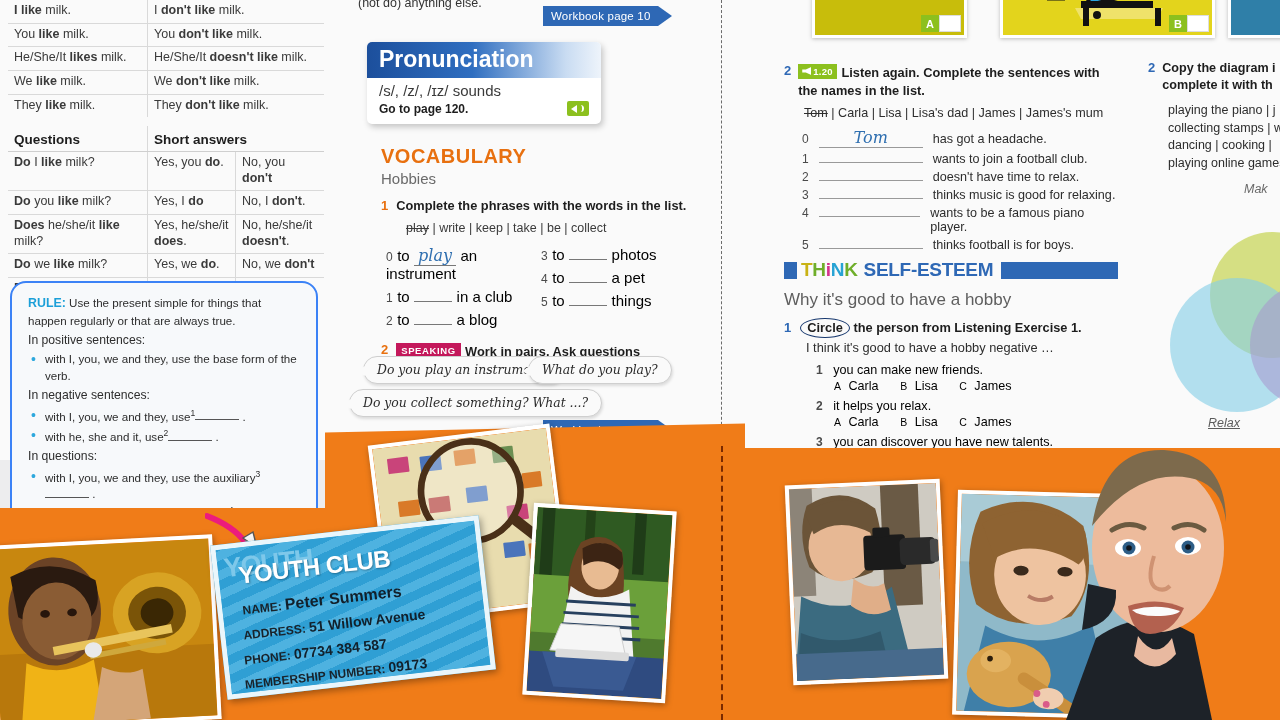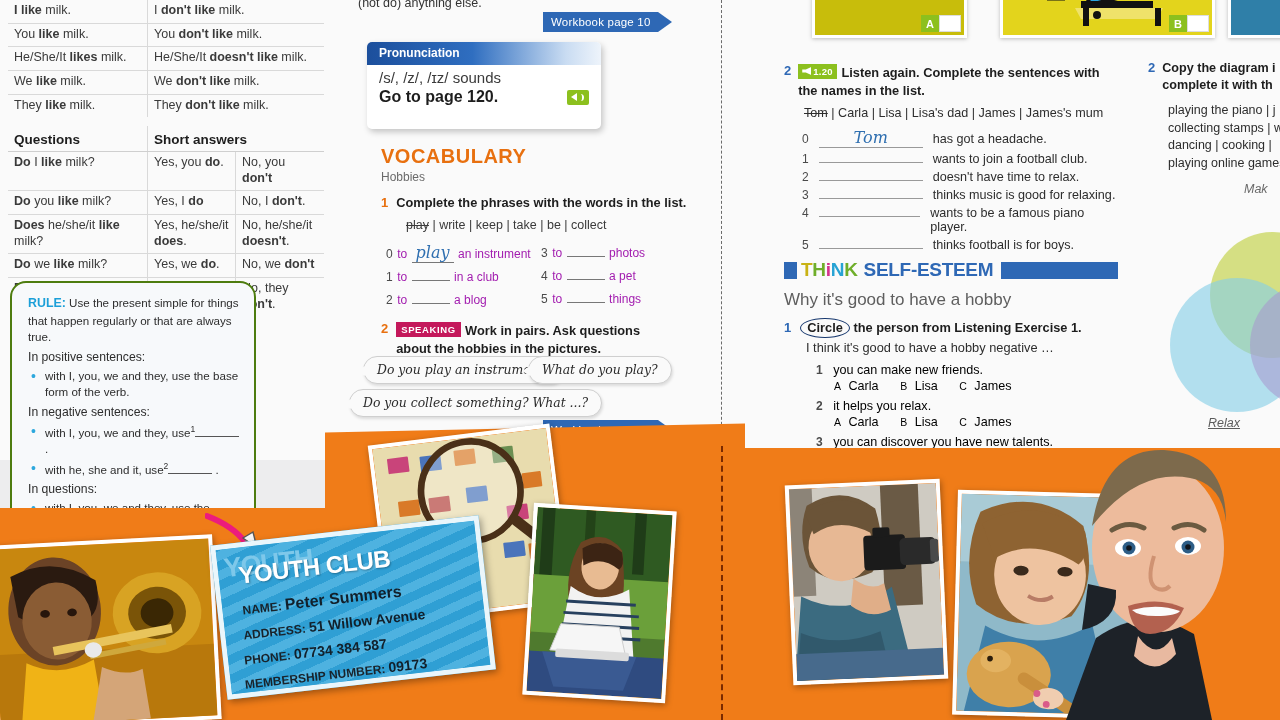--- a/index.html
+++ b/index.html
@@ -34,22 +34,22 @@
   .grow { display:flex; border-bottom:1px solid #d9d9d9; }
   .gcell { padding:3px 6px 4px 6px; font-size:12.5px; color:#3a3a3a; line-height:1.25; }
   .gc1 { width:140px; border-right:1px solid #d9d9d9; }
   .gc2 { width:176px; }
   .gc2s{ width:88px; border-right:1px solid #d9d9d9; }
   .gc3 { width:88px; }
   .ghead { font-size:13.5px; font-weight:bold; color:#1d1d1d; padding:6px 6px 4px 6px; }
   .gtall { min-height:34px; }
 
   
-  #rulebox { position:absolute; left:10px; top:281px; width:246px; height:246px;
-    background:#f7f9fb; border:2px solid #4d7c0f; border-radius:16px; z-index:12;
+  #rulebox { position:absolute; left:10px; top:281px; width:308px; height:246px;
+    background:#f7f9fb; border:2px solid #3b82f6; border-radius:16px; z-index:12;
     padding:12px 14px 8px 16px; font-size:11.6px; color:#2d2d2d; line-height:1.42; }
   #rulebox .rl { font-weight:bold; color:#1b9fd8; font-size:12.4px; }
   #rulebox .hdr { font-size:12.2px; margin-top:3px; }
   #rulebox ul { list-style:none; margin:1px 0 2px 0; }
   #rulebox li { position:relative; padding-left:17px; margin:2px 0; }
   #rulebox li:before { content:"•"; position:absolute; left:3px; top:-1px; color:#2da8dd; font-size:14px; }
   .blank { display:inline-block; border-bottom:1px solid #555; width:44px; height:10px; }
   .sup { font-size:8.5px; vertical-align:super; }
 
   
@@ -59,38 +59,38 @@
   #midtop { position:absolute; left:358px; top:-4px; font-size:12.5px; color:#333; z-index:10;}
   .wbarrow { position:absolute; z-index:15; height:20px; display:flex; align-items:center; }
   .wbarrow .body { background:#2e68b5; color:#fff; font-size:11.5px; padding:2px 7px 3px 8px;
                    height:20px; display:flex; align-items:center; letter-spacing:.2px;}
   .wbarrow .tip { width:0; height:0; border-top:10px solid transparent;
                   border-bottom:10px solid transparent; border-left:14px solid #2e68b5; }
 
   #pron { position:absolute; left:367px; top:42px; width:234px; z-index:14;
           background:#fff; border-radius:5px; box-shadow:2px 3px 6px rgba(0,0,0,.22); overflow:hidden; }
   #pron .bar { background:linear-gradient(to right,#1c4f9c 0%,#2f6ec0 45%,#c9dcf2 85%,#eef4fb 100%);
-               color:#fff; font-size:12px; font-weight:bold; padding:4px 12px 5px 12px; }
+               color:#fff; font-size:23px; font-weight:bold; padding:4px 12px 5px 12px; }
   #pron .l1 { font-size:15px; color:#3a3a3a; padding:4px 12px 0 12px; }
-  #pron .l2 { font-size:16px; color:#1d1d1d; font-weight:bold; padding:2px 12px 23px 12px; }
+  #pron .l2 { font-size:12px; color:#1d1d1d; font-weight:bold; padding:2px 12px 8px 12px; }
   .spk { width:22px; height:15px; background:#8cc01e; border-radius:2px; position:relative;}
   .spk:before { content:""; position:absolute; left:4px; top:3.5px; width:0; height:0;
      border-top:4px solid transparent; border-bottom:4px solid transparent; border-right:6px solid #fff;}
   .spk:after { content:""; position:absolute; left:11px; top:4px; width:4px; height:7px;
      border-right:2px solid #fff; border-radius:0 5px 5px 0; }
 
   #vocab { position:absolute; left:381px; top:145px; z-index:10; }
   .sec-h { font-size:20px; font-weight:bold; color:#e8700f; letter-spacing:.5px; }
-  .sec-s { font-size:12px; color:#6a6a6a; margin-top:2px; }
+  .sec-s { font-size:15px; color:#6a6a6a; margin-top:2px; }
   .exnum { color:#e8700f; font-weight:bold; font-size:13px; }
   .ex-line { font-size:12.8px; font-weight:bold; color:#1d1d1d; }
   .wordlist { font-size:12.5px; color:#3a3a3a; }
   .strike { text-decoration:line-through; }
   .vnum { color:#4a4a4a; font-size:12px; }
-  .vtext { font-size:12px; color:#a21caf;text-align:center; }
+  .vtext { font-size:15px; color:#000000;text-align:center; }
   .gap { display:inline-block; border-bottom:1px solid #777; width:38px; }
   .handw { font-family:"DejaVu Serif", serif; font-style:italic; color:#2f6fb0; }
 
   .tagspk { display:inline-block; background:#c4185b; color:#fff; font-size:9.5px;
             font-weight:bold; letter-spacing:.6px; padding:2px 5px 2px 5px; vertical-align:2px;}
   .bubble { position:absolute; background:#fafafa; border:1px solid #cfcfcf; border-radius:14px;
             padding:5px 13px 6px 13px; font-family:"DejaVu Serif", serif; font-style:italic;
             font-size:12.4px; color:#2b2b2b; box-shadow:1px 2px 3px rgba(0,0,0,.12); z-index:13; }
   .bubble:before{ content:""; position:absolute; left:-7px; top:9px; width:0;height:0;
             border-top:5px solid transparent; border-bottom:5px solid transparent;
@@ -226,21 +226,21 @@
     </ul>
     <div class="hdr">In questions:</div>
     <ul>
       <li><span>with I, you, we and they, use the auxiliary</span><span class="sup">3</span><span class="blank"></span> .</li>
       <li><span>with he, she and it, use the auxiliary</span><span class="sup">4</span><span class="blank"></span> .</li>
     </ul>
   </div>
 
   <div id="midtop">(not do) anything else.</div>
 
-  <div class="wbarrow" style="left:543px; top:12px;">
+  <div class="wbarrow" style="left:543px; top:6px;">
     <div class="body">Workbook page 10</div>
     <div class="tip"></div>
   </div>
 
   <div id="pron">
     <div class="bar">Pronunciation</div>
     <div class="l1">/s/, /z/, /ɪz/ sounds</div>
     <div class="l2" style="display:flex;align-items:center;justify-content:space-between">
       <span>Go to page 120.</span>
       <span class="spk"></span>

